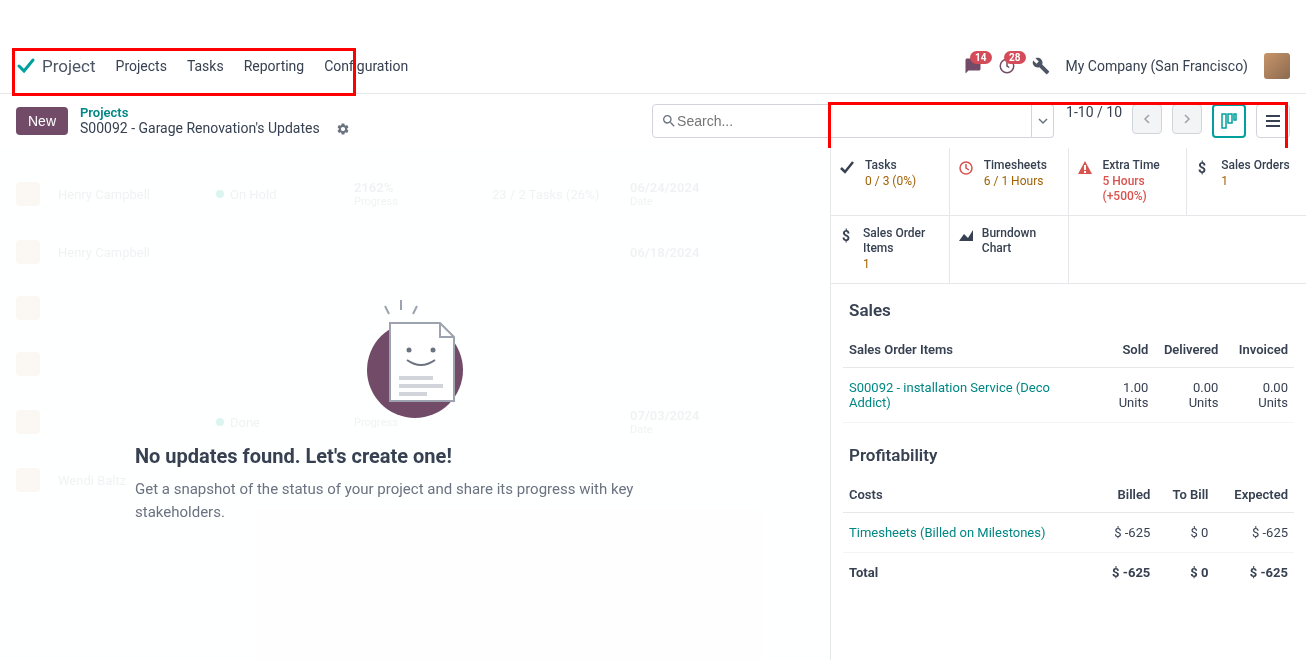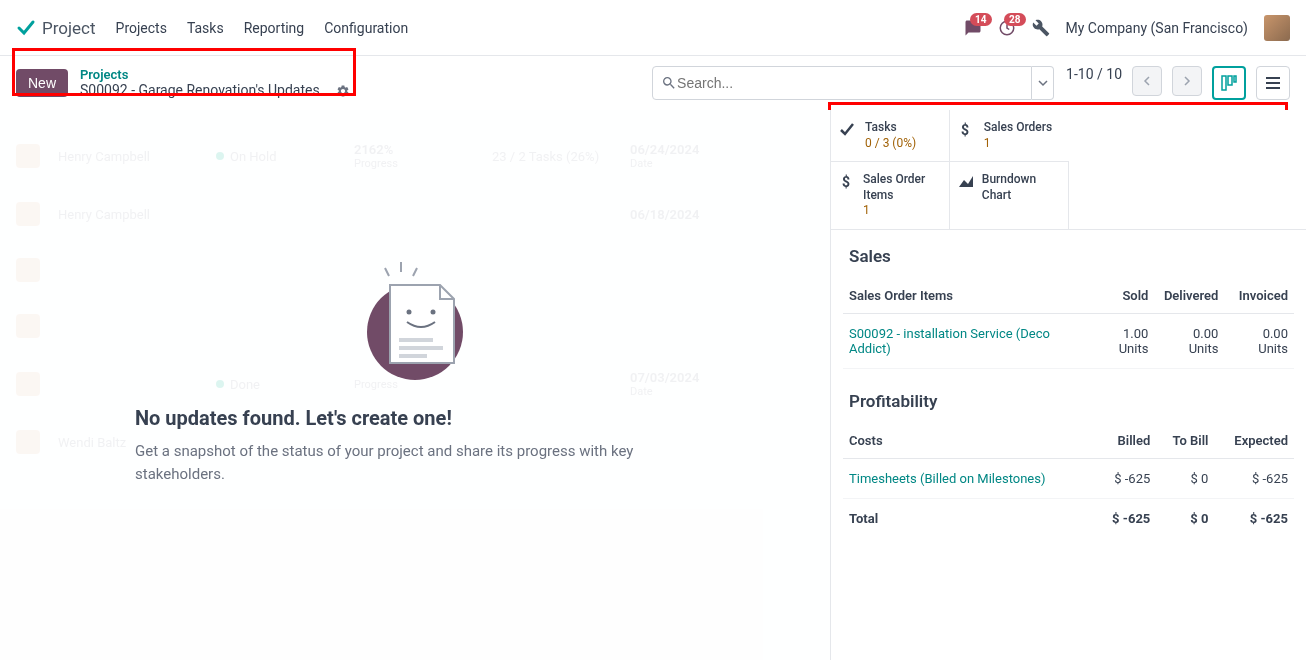--- a/index.html
+++ b/index.html
@@ -1,19 +1,19 @@
 <!DOCTYPE html>
 <html><head>
 <meta charset="utf-8">
 <style>
 * { box-sizing: border-box; margin: 0; padding: 0; }
 body { font-family: -apple-system, BlinkMacSystemFont, "Segoe UI", Roboto, sans-serif; font-size: 13px; color: #374151; background: #fff; width: 1306px; height: 660px; overflow: hidden; position: relative; }
 
 
-.navbar { display: flex; align-items: center; height: 56px; padding: 0 16px; border-bottom: 1px solid #e5e7eb; }
+.navbar { display: flex; align-items: center; height: 56px; padding: 0 16px; border-bottom: 1px solid #e5e7eb; margin-top: 38px; }
 .navbar-left { display: flex; align-items: center; gap: 20px; }
 .logo { display: flex; align-items: center; gap: 6px; font-size: 17px; color: #4b5563; }
 .nav-item { color: #374151; cursor: pointer; font-size: 14px; }
 .navbar-right { margin-left: auto; display: flex; align-items: center; gap: 16px; }
 .icon-btn { position: relative; cursor: pointer; color: #4b5563; }
 .badge { position: absolute; top: -6px; right: -10px; background: #d44c59; color: #fff; font-size: 10px; padding: 1px 5px; border-radius: 8px; font-weight: bold; }
 .company { color: #374151; font-size: 14px; }
 .avatar { width: 26px; height: 26px; border-radius: 3px; background: linear-gradient(135deg,#c8956b,#8b6a4f); }
 
 
@@ -299,20 +299,46 @@
     <div class="stat-grid">
       <div class="stat">
         <span class="stat-icon">
             <svg width="16" height="16" viewBox="0 0 16 16">
               <path d="M2 8 l4 4 l8 -10" stroke="#374151" stroke-width="2.5" fill="none"></path>
             </svg>
           </span>
         <div class="stat-body">
             <div class="stat-title">Tasks</div>
             <div class="stat-val">0 / 3 (0%)</div>
+          </div>
+      </div>
+      <div class="stat">
+        <span class="stat-icon">
+            <svg width="16" height="16" viewBox="0 0 16 16">
+              <circle cx="8" cy="8" r="6" fill="none" stroke="#d9534f" stroke-width="1.5"></circle>
+              <path d="M8 4 v4 l3 2" stroke="#d9534f" stroke-width="1.5" fill="none"></path>
+            </svg>
+          </span>
+        <div class="stat-body">
+            <div class="stat-title">Timesheets</div>
+            <div class="stat-val">6 / 1 Hours</div>
+          </div>
+      </div>
+      <div class="stat">
+        <span class="stat-icon red">
+            <svg width="16" height="16" viewBox="0 0 16 16">
+              <path d="M8 1 L15 14 H1 Z" fill="#d9534f"></path>
+              <rect x="7" y="5" width="2" height="5" fill="#fff"></rect>
+              <rect x="7" y="11" width="2" height="2" fill="#fff"></rect>
+            </svg>
+          </span>
+        <div class="stat-body">
+            <div class="stat-title">Extra Time</div>
+            <div class="stat-val red">5 Hours</div>
+            <div class="stat-val red">(+500%)</div>
           </div>
       </div>
       <div class="stat">
         <span class="stat-icon">
             <svg width="16" height="16" viewBox="0 0 16 16">
               <text x="3" y="13" font-size="14" font-weight="bold" fill="#374151">$</text>
             </svg>
           </span>
         <div class="stat-body">
             <div class="stat-title">Sales Orders</div>

